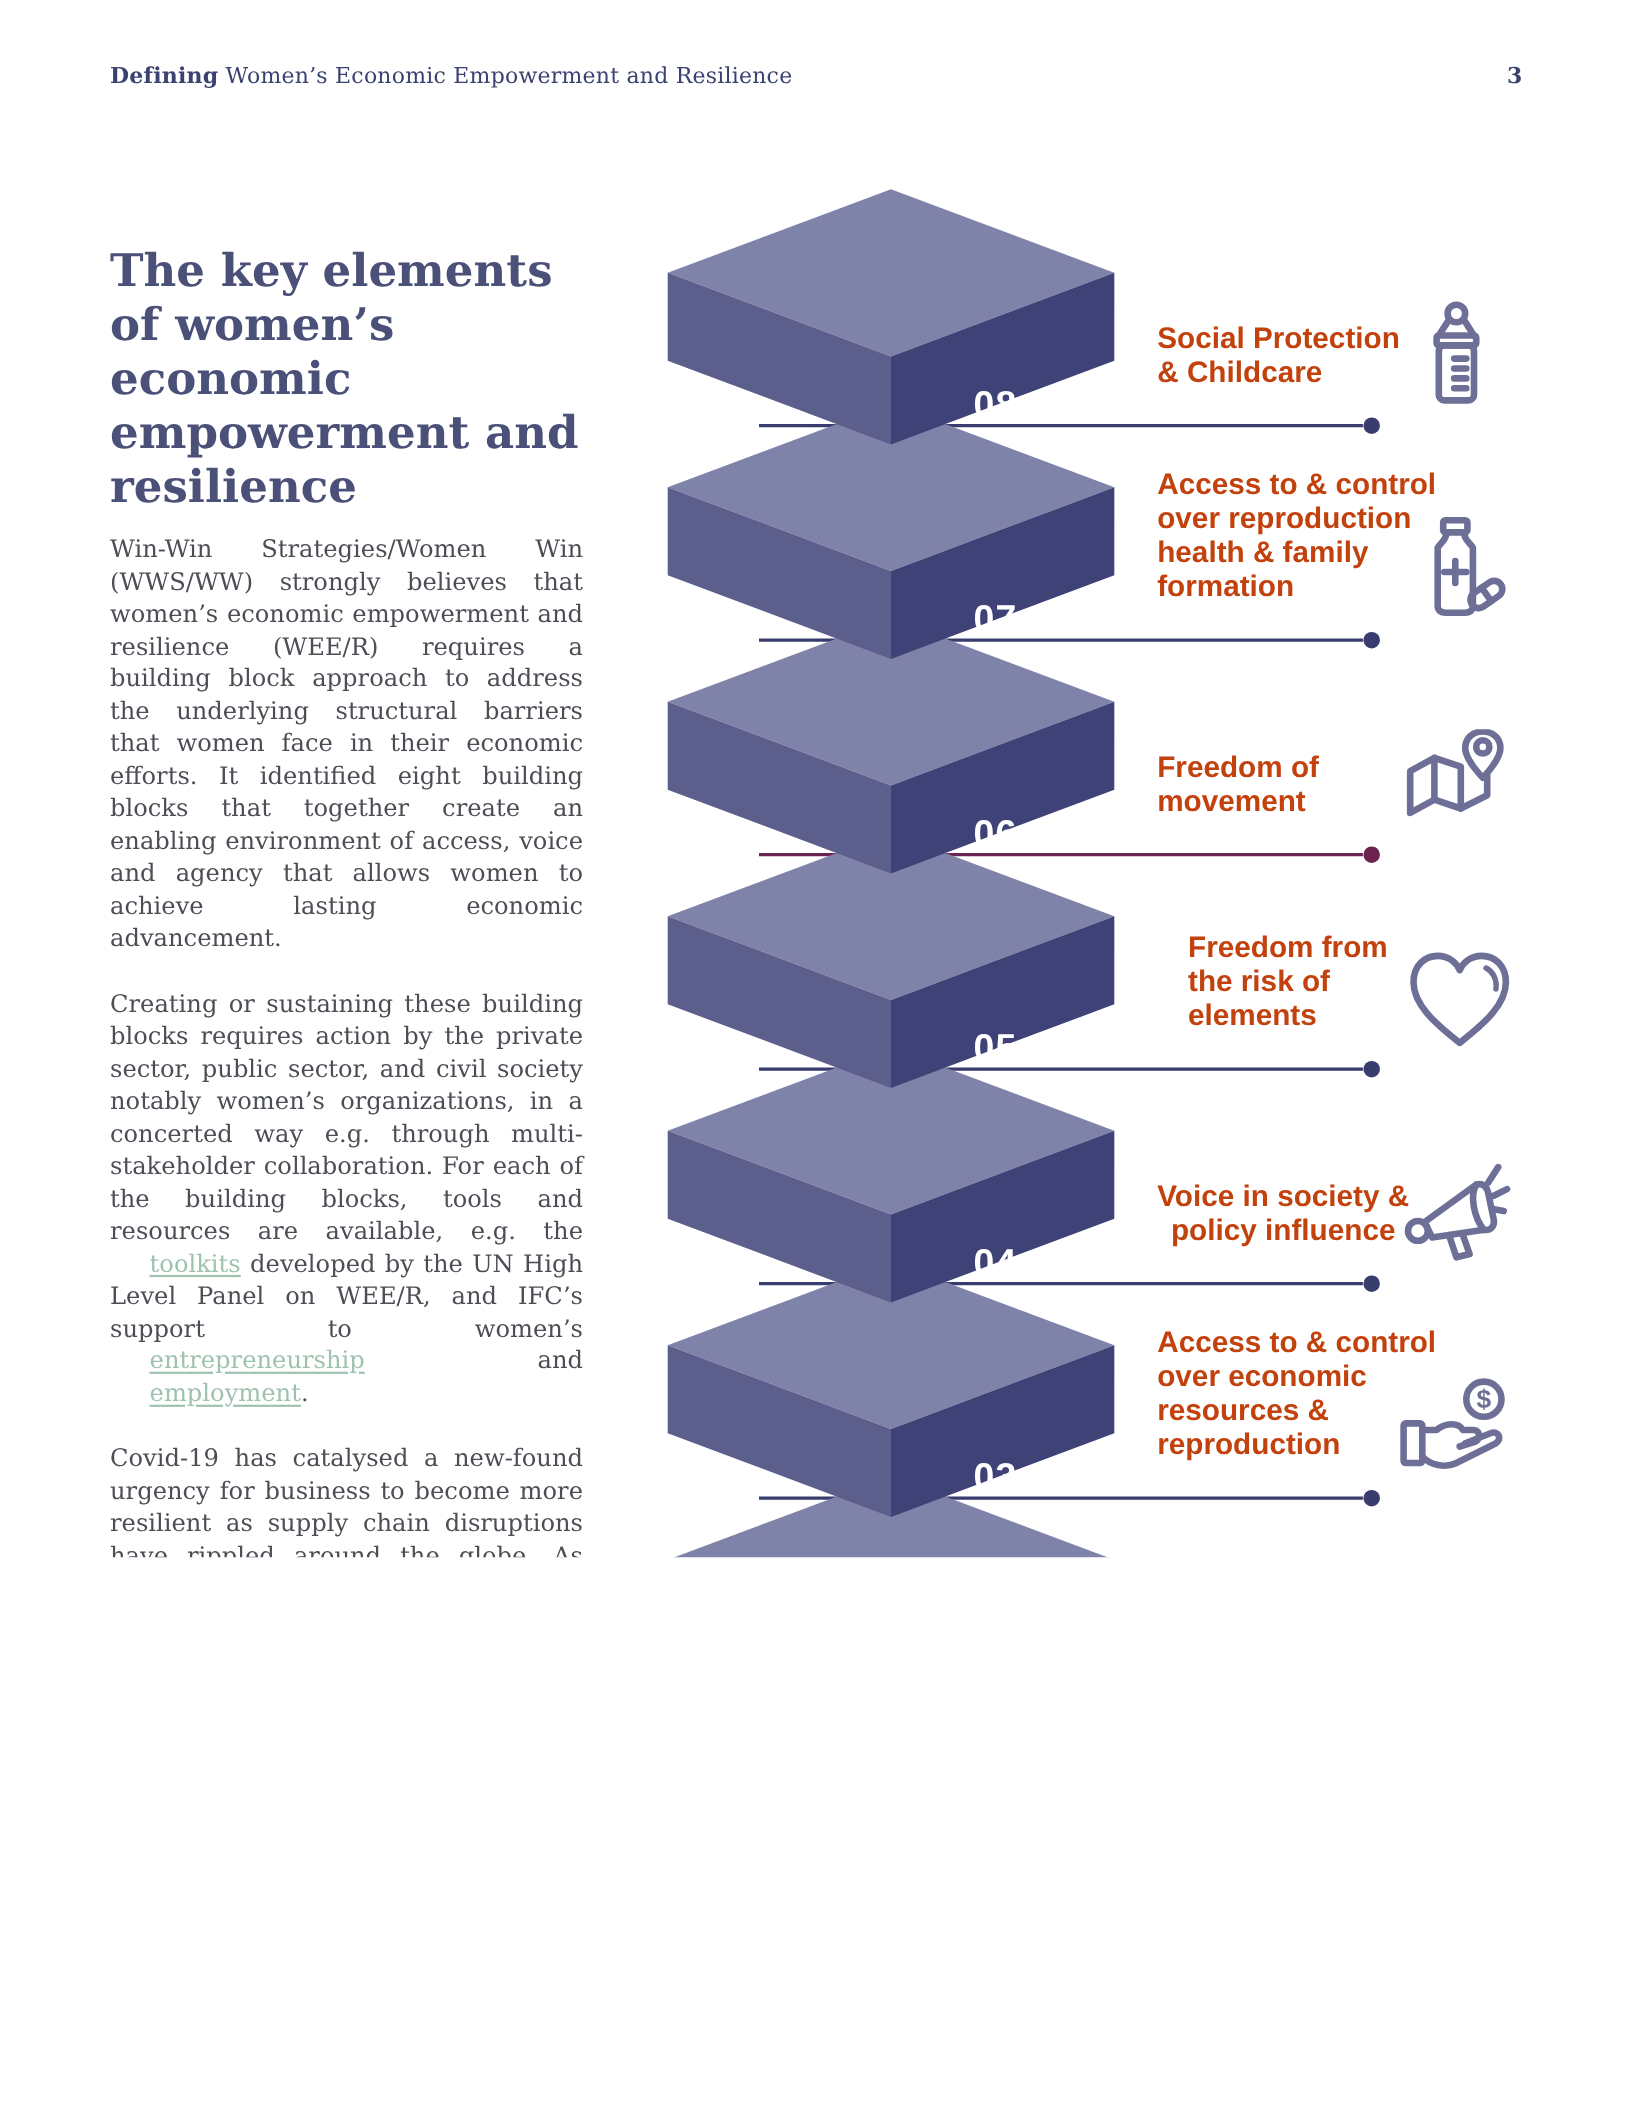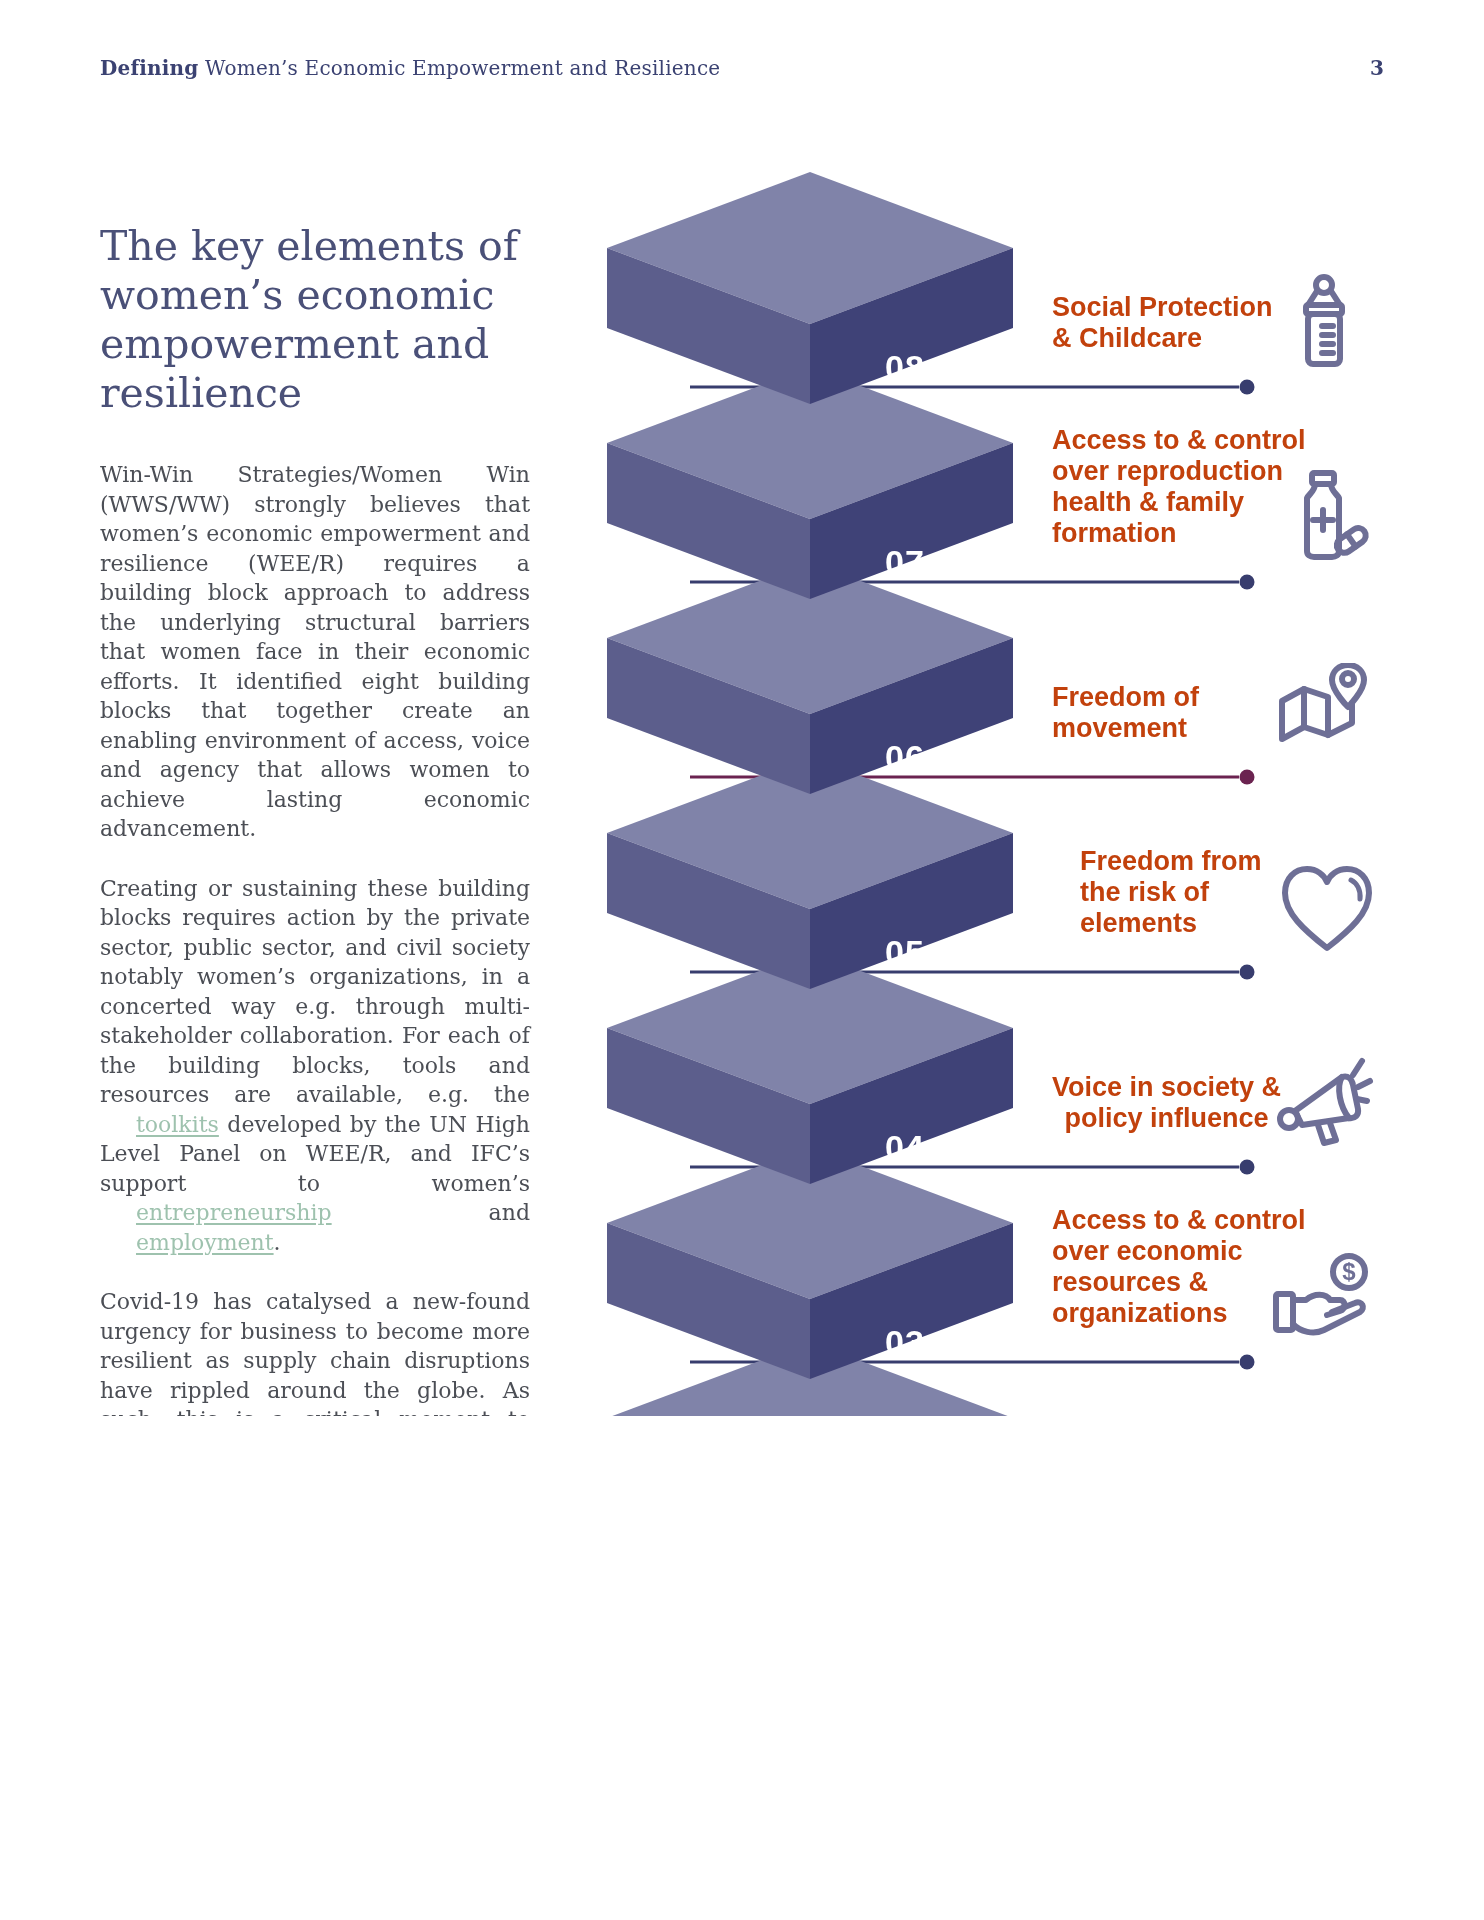--- a/index.html
+++ b/index.html
@@ -4,21 +4,21 @@
 <style>
   html,body{margin:0;padding:0;background:#ffffff;}
   .page{position:relative;width:1484px;height:1416px;background:#ffffff;overflow:hidden;
         font-family:"DejaVu Serif",serif;}
   
   .hdr-title{position:absolute;left:100px;top:56px;font-size:20px;color:#3b4272;letter-spacing:.2px;}
   .hdr-title b{font-weight:bold;}
   .page-num{position:absolute;left:1370px;top:56px;font-size:20px;font-weight:bold;color:#3b4272;}
   
   .article{position:absolute;left:100px;top:222px;width:430px;color:#4b4e55;}
-  .article h1{margin:0 0 42px 0;font-weight:normal;font-size:41px;line-height:49px;color:#4a5078;}
+  .article h1{margin:0 0 18px 0;font-weight:bold;font-size:41px;line-height:49px;color:#4a5078;}
   .article p{margin:0 0 30px 0;font-size:22px;line-height:29.5px;text-align:justify;}
   .green-link{color:#9ec2ae;text-decoration:underline;text-underline-offset:3px;cursor:pointer;margin-left:36px;}
   
   #diagram{position:absolute;left:0;top:0;width:1484px;height:1920px;}
   .block-num{font-family:"Liberation Sans",sans-serif;font-weight:bold;font-size:34px;fill:#ffffff;letter-spacing:1px;}
   
   .block-label{position:absolute;font-family:"Liberation Sans",sans-serif;font-weight:bold;
                font-size:27px;line-height:31px;color:#c2410c;}
   .label-line{white-space:nowrap;}
   .row-icon{position:absolute;width:110px;height:100px;color:#6e6f96;}
@@ -131,21 +131,21 @@
         <div class="label-line">elements</div>
       </div>
       <div class="block-label" style="left: 1052px; top: 1072px; text-align: center;">
         <div class="label-line">Voice in society &amp;</div>
         <div class="label-line">policy influence</div>
       </div>
       <div class="block-label" style="left: 1052px; top: 1205px;">
         <div class="label-line">Access to &amp; control</div>
         <div class="label-line">over economic</div>
         <div class="label-line">resources &amp;</div>
-        <div class="label-line">organizations</div>
+        <div class="label-line">reproduction</div>
       </div>
       <div class="block-label" style="left: 1052px; top: 1462px;">
         <div class="label-line">Education &amp;</div>
         <div class="label-line">training</div>
       </div>
       <div class="block-label" style="left: 1052px; top: 1626px;">
         <div class="label-line">Access to</div>
         <div class="label-line">equitable &amp; safe</div>
         <div class="label-line">employment</div>
       </div>

